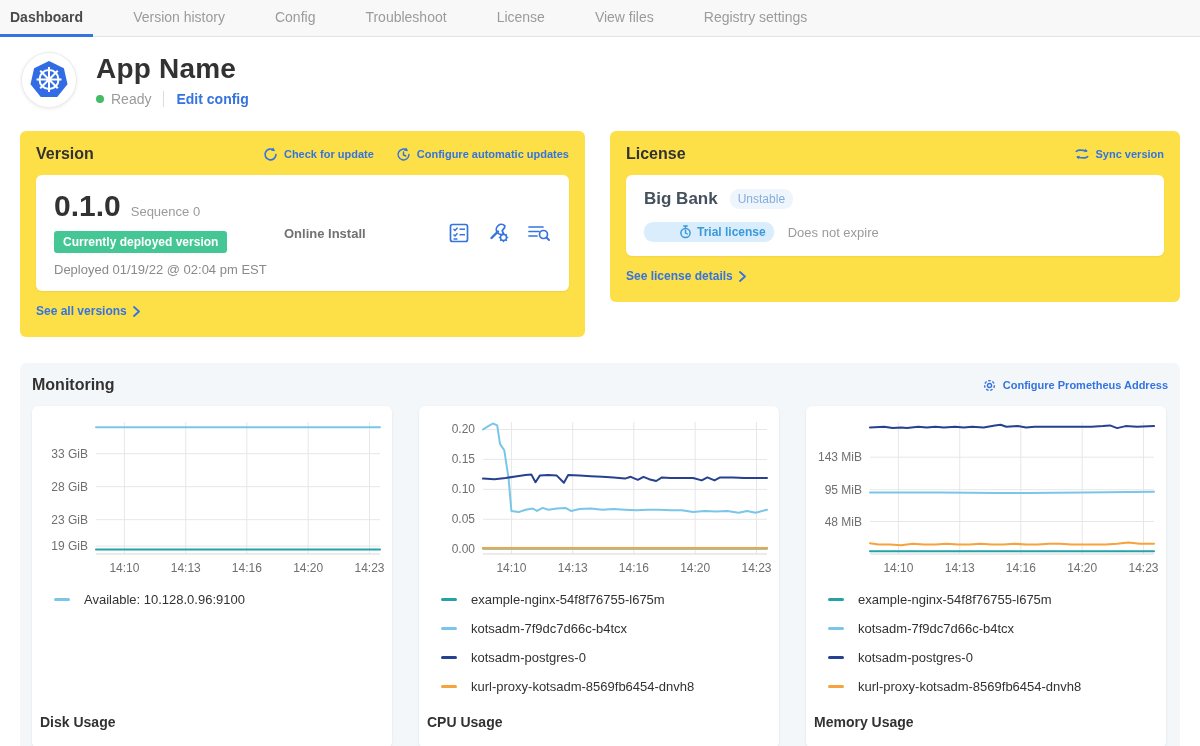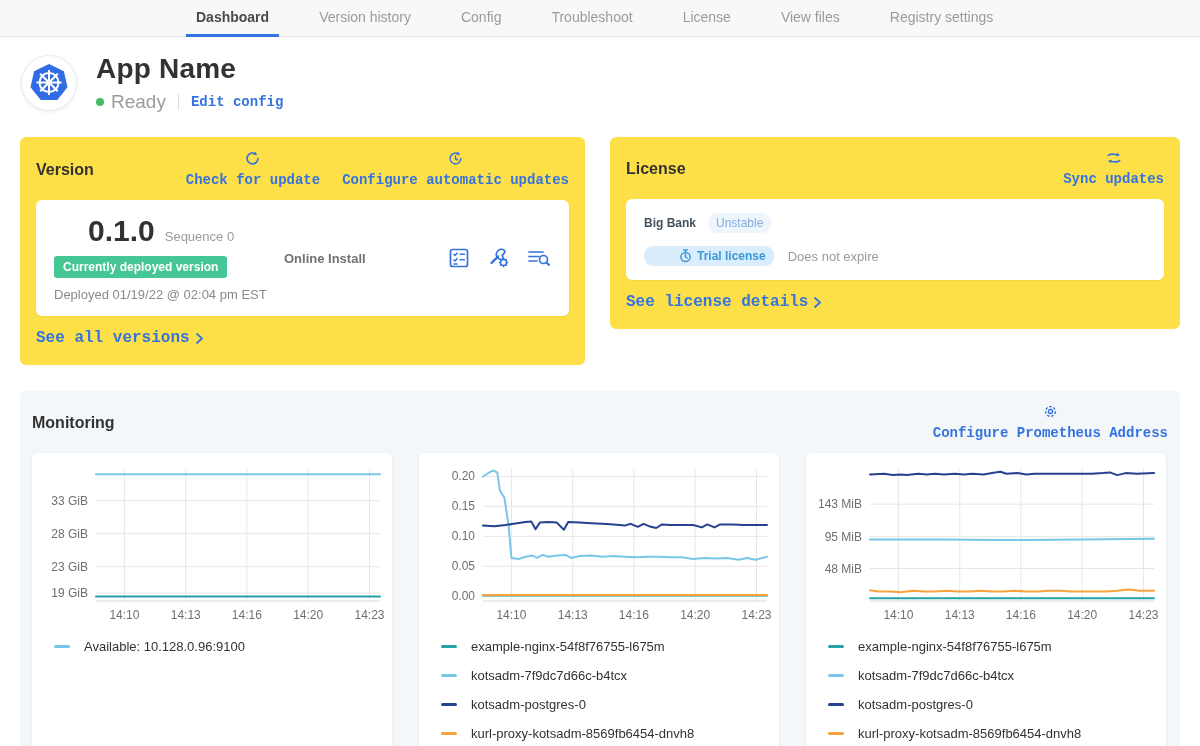--- a/index.html
+++ b/index.html
@@ -4,73 +4,73 @@
 <style>
   * { margin:0; padding:0; box-sizing:border-box; }
   html,body { background:#ffffff; }
   body {
     width:1200px; height:746px; overflow:hidden;
     font-family:"Liberation Sans", sans-serif; color:#323232;
   }
   
   .nav {
     height:37px; background:#f8f8f8; border-bottom:1px solid #e3e3e3;
-    display:flex; align-items:stretch; padding-left:186px;
+    display:flex; align-items:stretch; 
   }
   .nav .tab {
     font-size:14px; color:#9b9b9b; padding:0 10px; margin-right:30px;
     display:flex; align-items:center; cursor:pointer; border-bottom:3px solid transparent;
     margin-bottom:-1px; white-space:nowrap;
   }
   .nav .tab.active { color:#4a4a4a; font-weight:700; border-bottom-color:#3573e0; }
   
   .app-header { display:flex; align-items:center; padding:16px 24px 10px 22px; }
   .app-icon {
     width:54px; height:54px; border-radius:50%; background:#fff;
     box-shadow:0 0 0 1px #ececec, 0 1px 4px rgba(0,0,0,.12);
     display:flex; align-items:center; justify-content:center; margin-right:20px;
   }
   .app-title { font-size:28px; font-weight:700; color:#323232; letter-spacing:.2px; }
   .app-status-row { display:flex; align-items:center; margin-top:6px; }
   .status-dot { width:8px; height:8px; border-radius:50%; background:#44bb66; margin-right:7px; }
-  .status-text { font-size:19px; color:#9b9b9b; }
+  .status-text { font-size:14px; color:#9b9b9b; }
   .status-divider { width:1px; height:16px; background:#dcdcdc; margin:0 12px; }
-  .link { color:#3573e0; font-weight:700; cursor:pointer; text-decoration:none;font-family:Liberation Mono, monospace; }
-  .link.sm { font-size:16px; }
+  .link { color:#3573e0; font-weight:700; cursor:pointer; text-decoration:none; }
+  .link.sm { font-size:12px; }
   .link.md { font-size:14px; }
   
   .cards-row { display:flex; gap:25px; margin:14px 20px 0; align-items:flex-start; }
   .panel { background:#fde047; border-radius:6px; padding:14px 16px 18px; }
   .panel-version { width:565px; }
   .panel-license { flex:1; }
   .panel-head { display:flex; align-items:center; justify-content:space-between; }
   .panel-title { font-size:16px; font-weight:700; color:#323232; }
   .panel-actions { display:flex; align-items:center; gap:22px; }
-  .action-link { display:flex; align-items:center; gap:6px; font-size:14px;flex-direction:column; }
+  .action-link { display:flex; align-items:center; gap:6px; font-size:11px; }
   .white-card {
     background:#fff; border-radius:6px; box-shadow:0 1px 2px rgba(0,0,0,.06);
     margin-top:12px; padding:14px 18px;
   }
   .version-card-inner { display:flex; align-items:center; }
   .version-left { width:230px; }
-  .version-number-row { display:flex; align-items:baseline; gap:10px;margin-left:34px; }
+  .version-number-row { display:flex; align-items:baseline; gap:10px; }
   .version-number { font-size:30px; font-weight:700; color:#323232; }
   .version-seq { font-size:13px; color:#9b9b9b; }
   .deployed-badge {
     display:inline-block; background:#44c794; color:#fff; font-size:12px; font-weight:700;
     padding:4px 9px; border-radius:3px; margin-top:8px;
   }
   .deployed-at { font-size:13px; color:#8a8a8a; margin-top:9px; }
   .install-type { flex:1; font-size:13px; font-weight:700; color:#717171; }
   .version-icons { display:flex; align-items:center; gap:16px; }
   .icon-btn { width:24px; height:24px; cursor:pointer; display:flex; align-items:center; justify-content:center; }
   .see-link { display:inline-flex; align-items:center; gap:6px; margin-top:13px; }
   
   .license-name-row { display:flex; align-items:center; gap:12px; }
-  .license-name { font-size:12px; font-weight:700; color:#44515c; }
+  .license-name { font-size:17px; font-weight:700; color:#44515c; }
   .chip {
     font-size:12px; padding:3px 8px; border-radius:9px; display:inline-flex; align-items:center; gap:5px;
   }
   .chip-channel { background:#eef5fc; color:#85aedd; }
   .chip-trial { background:#d9edfc; color:#3a9ad9; font-weight:700;padding-left:35px; }
   .license-meta-row { display:flex; align-items:center; gap:14px; margin-top:13px; }
   .license-expiry { font-size:13px; color:#9b9b9b; }
   
   .monitoring { background:#f4f7f9; border-radius:6px; margin:26px 20px 8px; padding:13px 12px 16px; }
   .charts-row { display:flex; gap:27px; margin-top:12px; }
@@ -213,21 +213,21 @@
   <div class="panel panel-license">
     <div class="panel-head">
       <div class="panel-title">License</div>
       <span class="action-link link">
         <svg class="inline-ic" width="16" height="14" viewBox="0 0 16 14">
             <path d="M2 5 C3 2.5 6 2.5 13 4" fill="none" stroke="#3573e0" stroke-width="1.6"></path>
             <polygon points="13.8,4.2 10.3,5.2 11.2,1.8" fill="#3573e0"></polygon>
             <path d="M14 9 C13 11.5 10 11.5 3 10" fill="none" stroke="#3573e0" stroke-width="1.6"></path>
             <polygon points="2.2,9.8 5.7,8.8 4.8,12.2" fill="#3573e0"></polygon>
           </svg>
-        <span>Sync updates</span>
+        <span>Sync version</span>
       </span>
     </div>
 
     <div class="white-card">
       <div class="license-name-row">
         <span class="license-name">Big Bank</span>
         <span class="chip chip-channel">Unstable</span>
       </div>
       <div class="license-meta-row">
         <span class="chip chip-trial">

